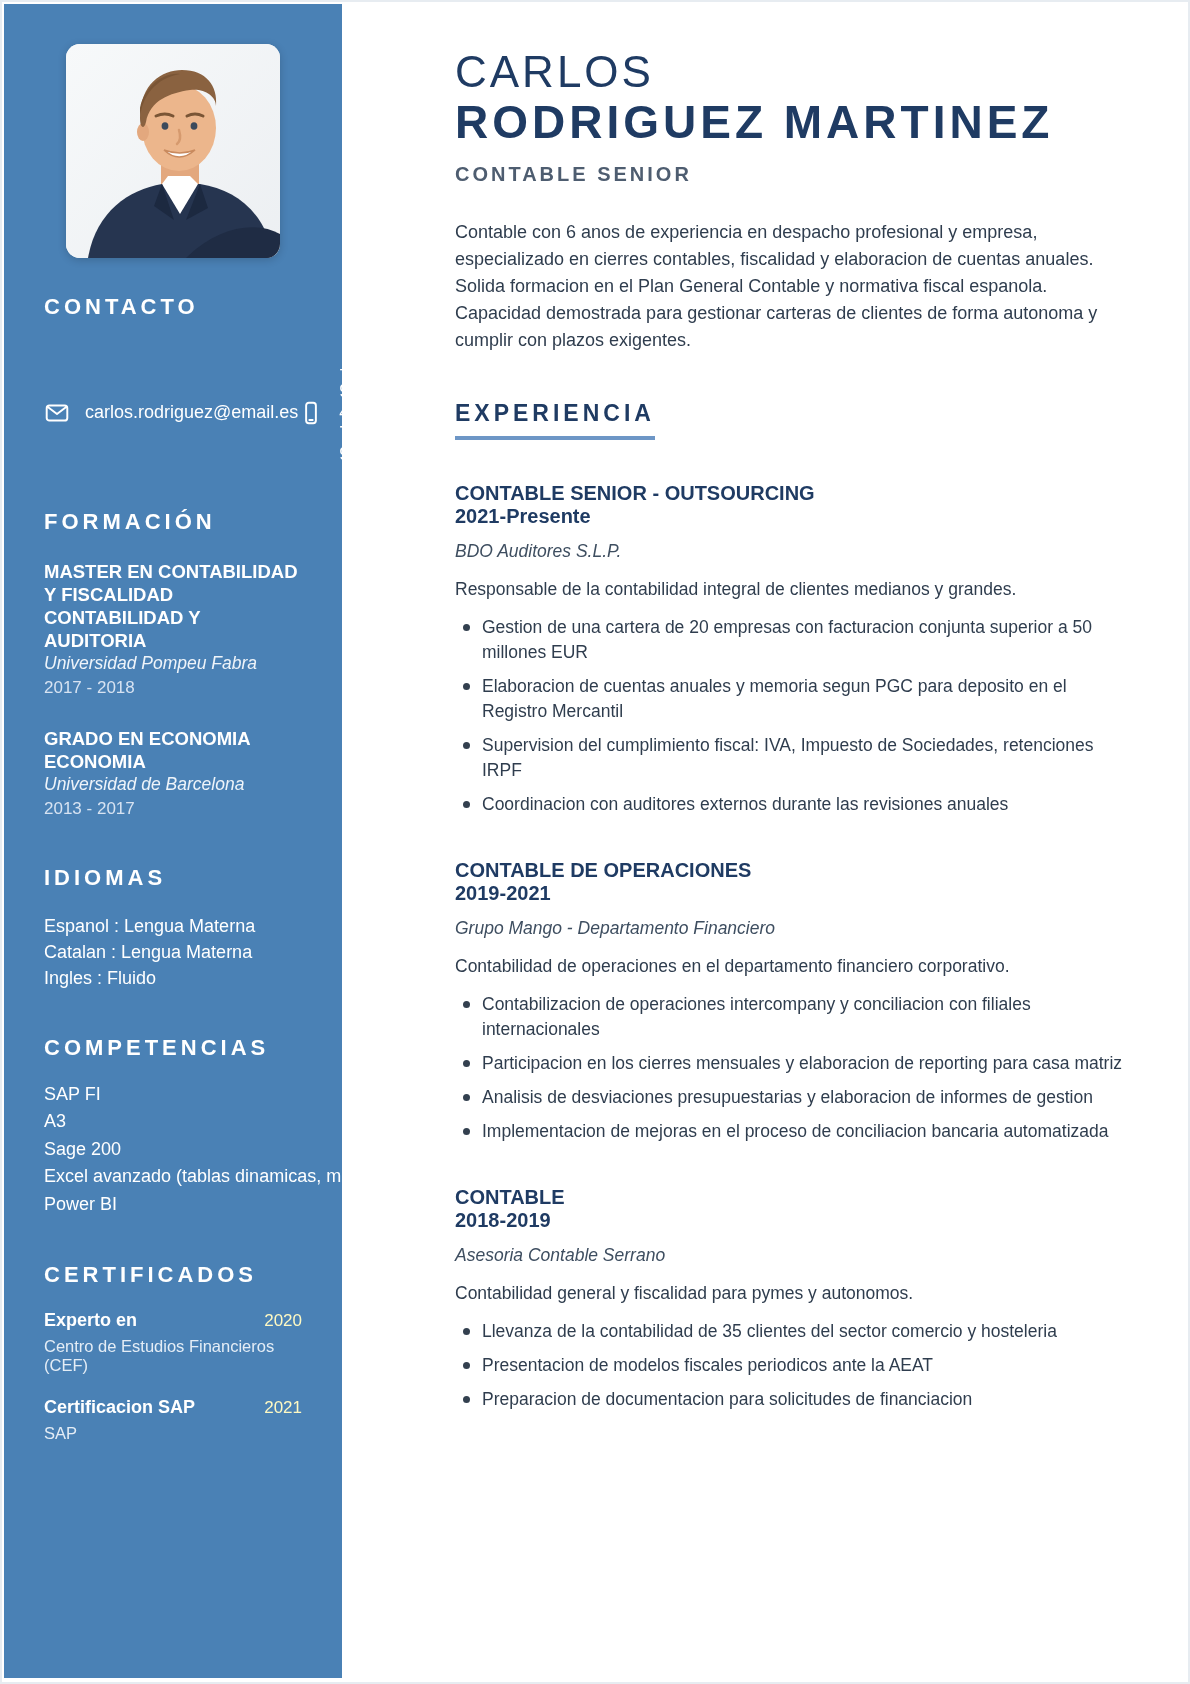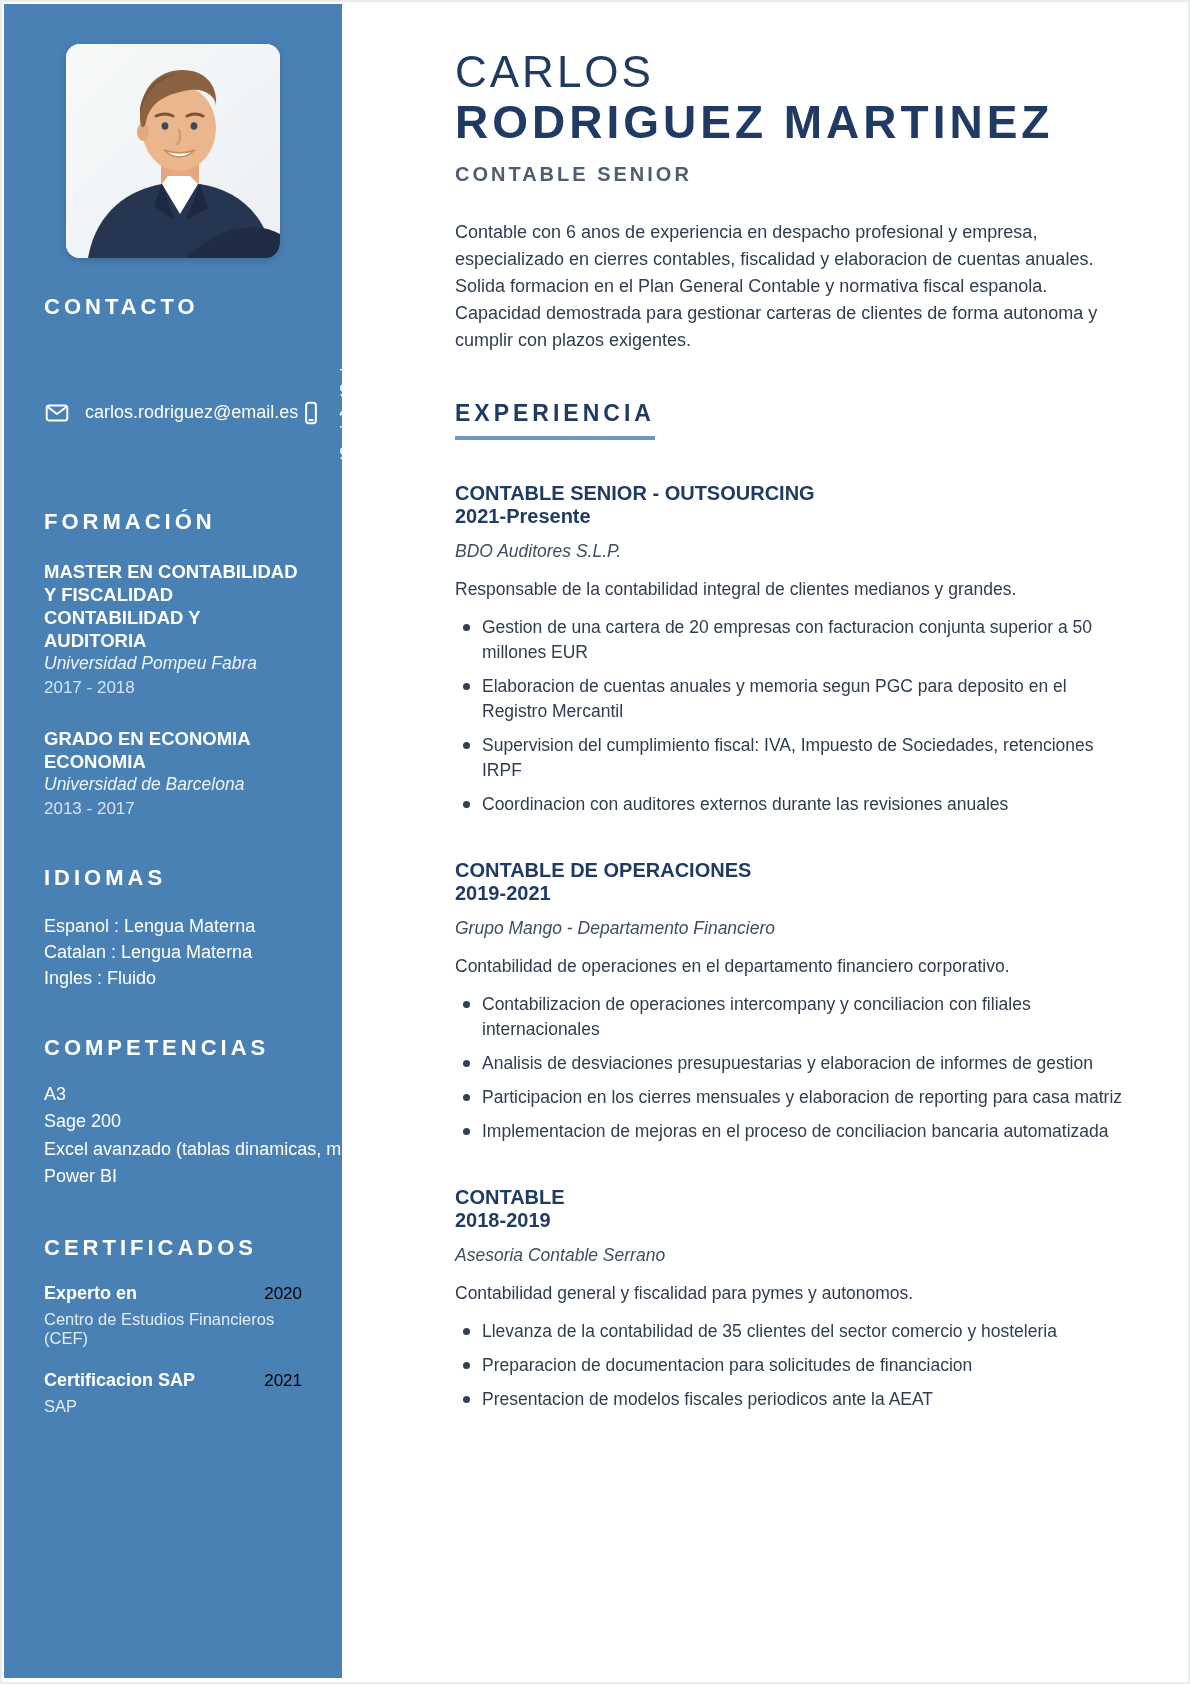--- a/index.html
+++ b/index.html
@@ -58,21 +58,21 @@
   .lang-item { font-size: 18px; line-height: 26px; color: #ffffff; }
 
   .skill-section { margin-top: 44px; }
   .skill-list { margin-top: 20px; }
   .skill-item { font-size: 18px; line-height: 27.5px; color: #ffffff; white-space: nowrap; overflow: hidden; }
 
   .cert-section { margin-top: 44px; }
   .cert-item { margin-top: 22px; }
   .cert-row { display: flex; justify-content: space-between; align-items: baseline; }
   .cert-name { font-size: 18px; font-weight: 700; color: #ffffff; }
-  .cert-year { font-size: 17px; color: #000000; }
+  .cert-year { font-size: 17px; color: #fef9c3; }
   .cert-issuer { margin-top: 6px; font-size: 16.5px; color: #e4edf6; }
 
   
   .main {
     position: absolute;
     left: 393px; top: 2px; right: 2px; bottom: 2px;
     padding: 44px 62px 40px 60px;
     overflow: hidden;
   }
   .name-first {
@@ -235,20 +235,21 @@
       <div class="lang-list">
         <div class="lang-item">Espanol : Lengua Materna</div>
         <div class="lang-item">Catalan : Lengua Materna</div>
         <div class="lang-item">Ingles : Fluido</div>
       </div>
     </section>
 
     <section class="skill-section">
       <div class="side-heading">COMPETENCIAS</div>
       <div class="skill-list">
+        <div class="skill-item">SAP FI</div>
         <div class="skill-item">A3</div>
         <div class="skill-item">Sage 200</div>
         <div class="skill-item" style="margin-right:-40px;">Excel avanzado (tablas dinamicas, macros)</div>
         <div class="skill-item">Power BI</div>
       </div>
     </section>
 
     <section class="cert-section">
       <div class="side-heading">CERTIFICADOS</div>
       <div class="cert-item">
@@ -298,34 +299,34 @@
 
     <section class="job">
       <div class="job-header">
         <span class="job-title">CONTABLE DE OPERACIONES</span>
         <span class="job-dates">2019-2021</span>
       </div>
       <div class="job-company">Grupo Mango - Departamento Financiero</div>
       <div class="job-desc">Contabilidad de operaciones en el departamento financiero corporativo.</div>
       <ul class="job-bullets">
         <li>Contabilizacion de operaciones intercompany y conciliacion con filiales internacionales</li>
+        <li>Participacion en los cierres mensuales y elaboracion de reporting para casa matriz</li>
         <li>Analisis de desviaciones presupuestarias y elaboracion de informes de gestion</li>
-        <li>Participacion en los cierres mensuales y elaboracion de reporting para casa matriz</li>
         <li>Implementacion de mejoras en el proceso de conciliacion bancaria automatizada</li>
       </ul>
     </section>
 
     <section class="job">
       <div class="job-header">
         <span class="job-title">CONTABLE</span>
         <span class="job-dates">2018-2019</span>
       </div>
       <div class="job-company">Asesoria Contable Serrano</div>
       <div class="job-desc">Contabilidad general y fiscalidad para pymes y autonomos.</div>
       <ul class="job-bullets">
         <li>Llevanza de la contabilidad de 35 clientes del sector comercio y hosteleria</li>
+        <li>Presentacion de modelos fiscales periodicos ante la AEAT</li>
         <li>Preparacion de documentacion para solicitudes de financiacion</li>
-        <li>Presentacion de modelos fiscales periodicos ante la AEAT</li>
       </ul>
     </section>
 
   </main>
 </div>
 
 </body></html>

